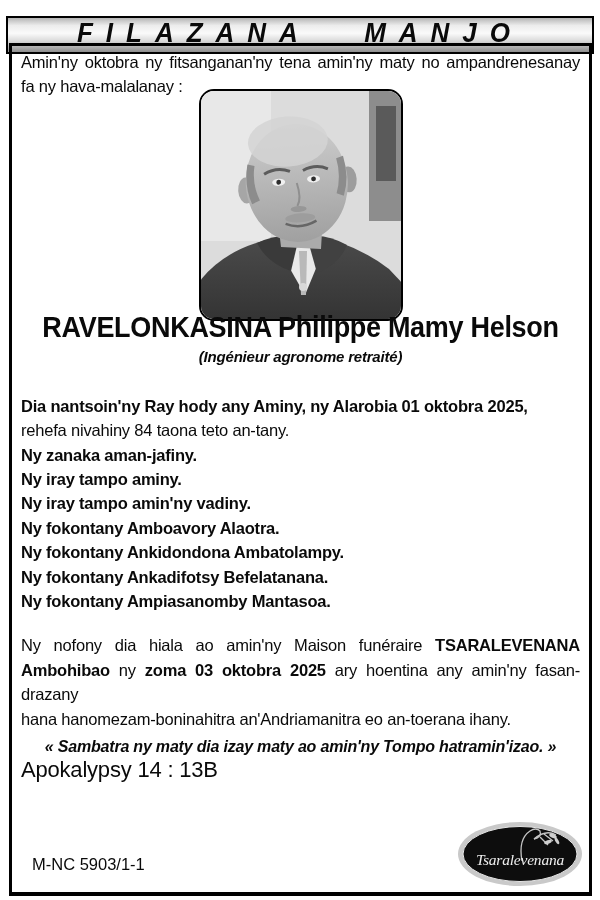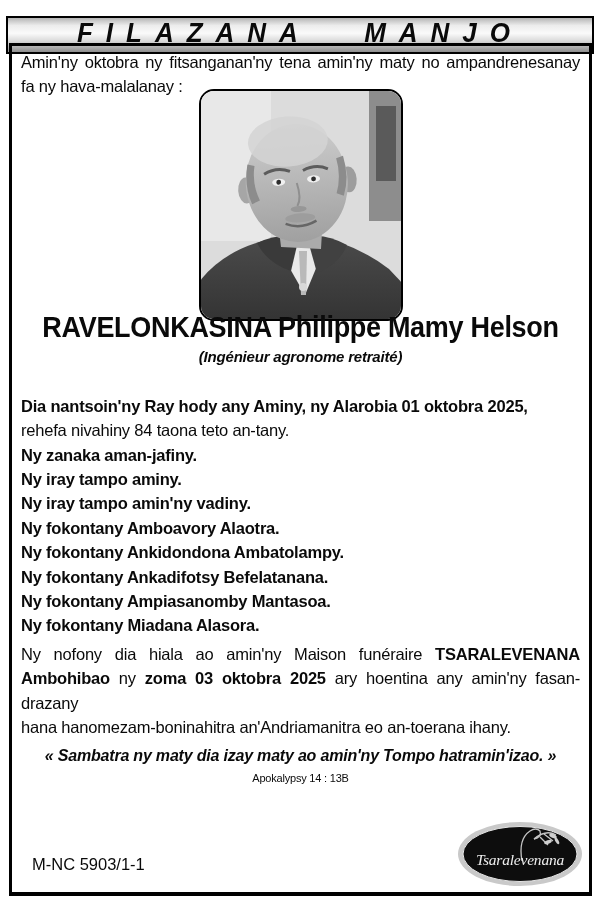--- a/index.html
+++ b/index.html
@@ -32,24 +32,24 @@
   
   .name{margin:4px 0 0 0;text-align:center;font-size:27px;line-height:33px;
         font-weight:bold;letter-spacing:-0.3px;transform:scaleY(1.12);white-space:nowrap;}
   .subtitle{margin-top:3px;text-align:center;font-weight:bold;font-style:italic;
             font-size:15px;line-height:20px;}
 
   
   .body-lines{margin-top:27px;}
   .spouse-name{margin-left:5px;}
 
-  .funeral{margin-top:4px;}
+  .funeral{margin-top:20px;}
 
   .quote{margin-top:5px;text-align:center;font-size:16px;line-height:22px;}
-  .scripture-ref{text-align:center;font-size:11px;line-height:23px;}
+  .scripture-ref{font-size:22px;line-height:23px;}
 
   .refnum{position:absolute;left:20px;bottom:16px;font-size:16.5px;letter-spacing:0;text-align:center;}
   .logo{position:absolute;right:5px;bottom:5px;width:128px;height:66px;}
 </style>
 </head>
 <body>
 
 <div class="page">
 
   <div class="banner">
@@ -118,21 +118,20 @@
     <div class="body-lines">
       <div class="b">Dia nantsoin'ny Ray hody any Aminy, ny Alarobia 01 oktobra 2025,</div>
       <div>rehefa nivahiny 84 taona teto an-tany.</div>
       <div class="b">Ny zanaka aman-jafiny.</div>
       <div class="b">Ny iray tampo aminy.</div>
       <div class="b">Ny iray tampo amin'ny vadiny.</div>
       <div class="b">Ny fokontany Amboavory Alaotra.</div>
       <div class="b">Ny fokontany Ankidondona Ambatolampy.</div>
       <div class="b">Ny fokontany Ankadifotsy Befelatanana.</div>
       <div class="b">Ny fokontany Ampiasanomby Mantasoa.</div>
-      <div class="b">Ny fokontany Miadana Alasora.</div>
     </div>
 
     <div class="funeral">
       <div class="jline"><span>Ny nofony dia hiala ao amin'ny Maison funéraire </span><span class="b">TSARALEVENANA</span></div>
       <div class="jline"><span class="b">Ambohibao</span><span> ny </span><span class="b">zoma 03 oktobra 2025</span><span> ary hoentina any amin'ny fasan-drazany</span></div>
       <div>hana hanomezam-boninahitra an'Andriamanitra eo an-toerana ihany.</div>
     </div>
 
     <div class="quote bi">« Sambatra ny maty dia izay maty ao amin'ny Tompo hatramin'izao. »</div>
     <div class="scripture-ref">Apokalypsy 14 : 13B</div>

